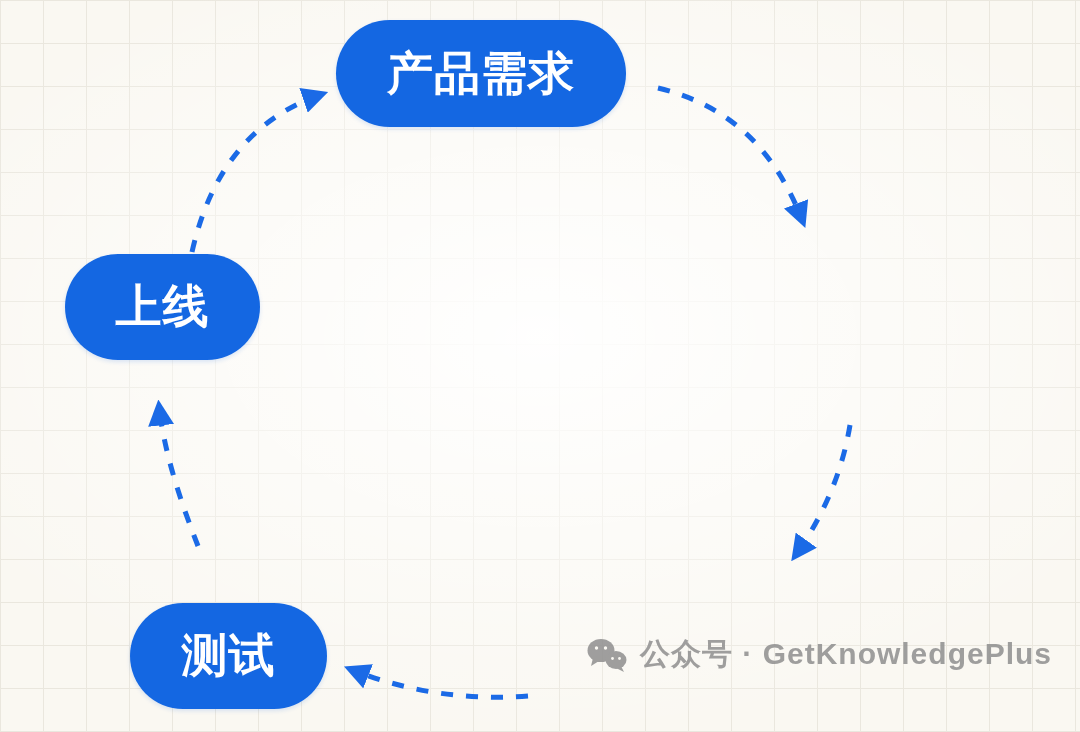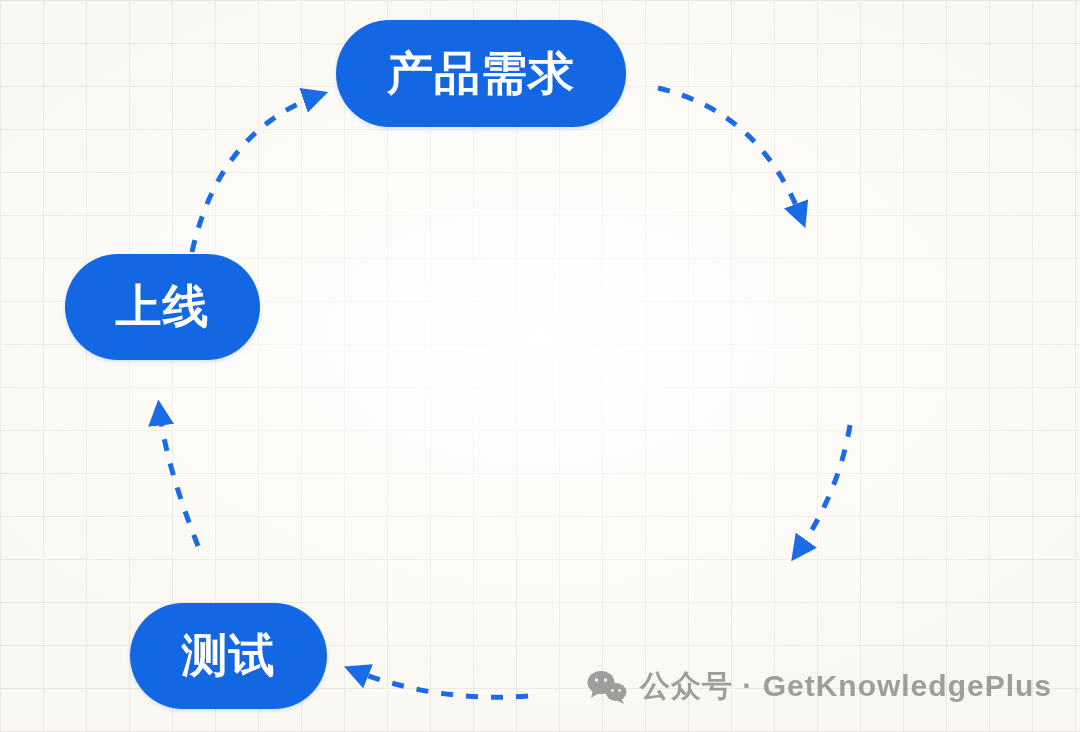--- a/index.html
+++ b/index.html
@@ -54,21 +54,21 @@
   .arrows path.flow{
     fill:none;
     stroke:#1b6ae6;
     stroke-width:5;
     stroke-dasharray:12 13;
     stroke-linecap:butt;
   }
 
   .watermark{
     position:absolute;
-    right:28px;top:666px;
+    right:28px;top:634px;
     display:flex;align-items:center;gap:12px;
     color:#8f8f8f;
     opacity:0.85;
     font-size:30px;
     font-weight:700;
     letter-spacing:1px;
   }
   .watermark .wicon{width:42px;height:36px;display:block;}
 </style>
 </head>

